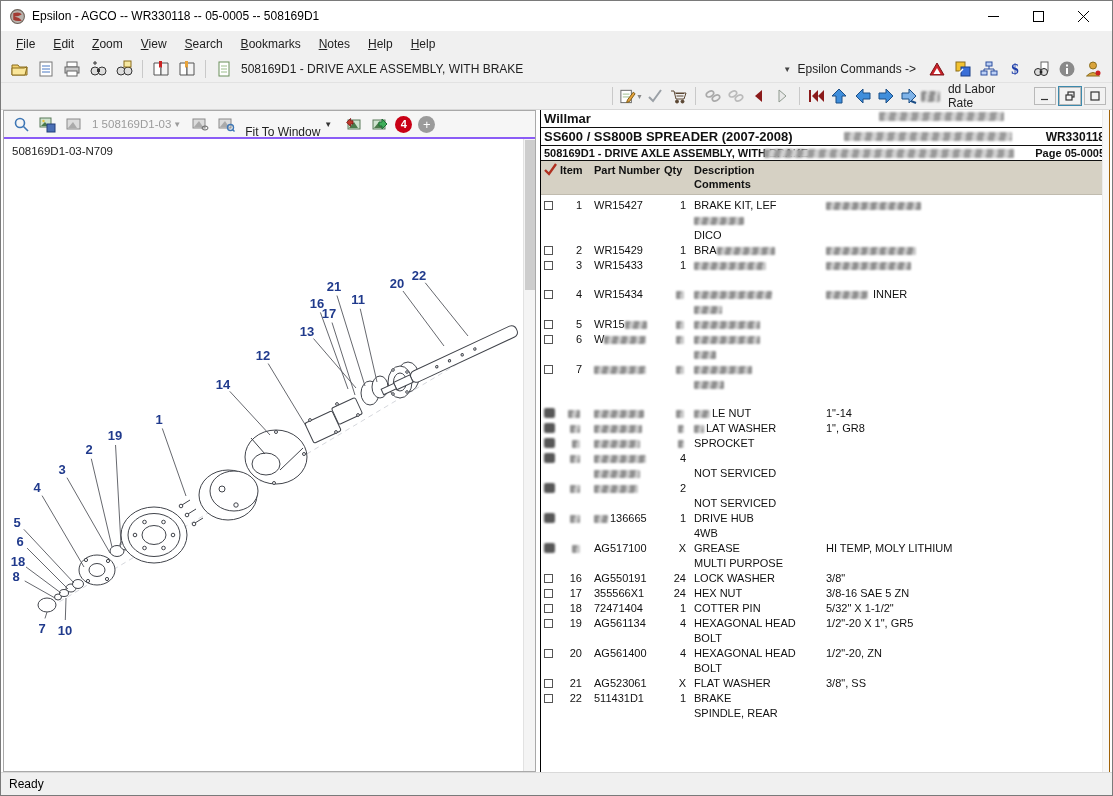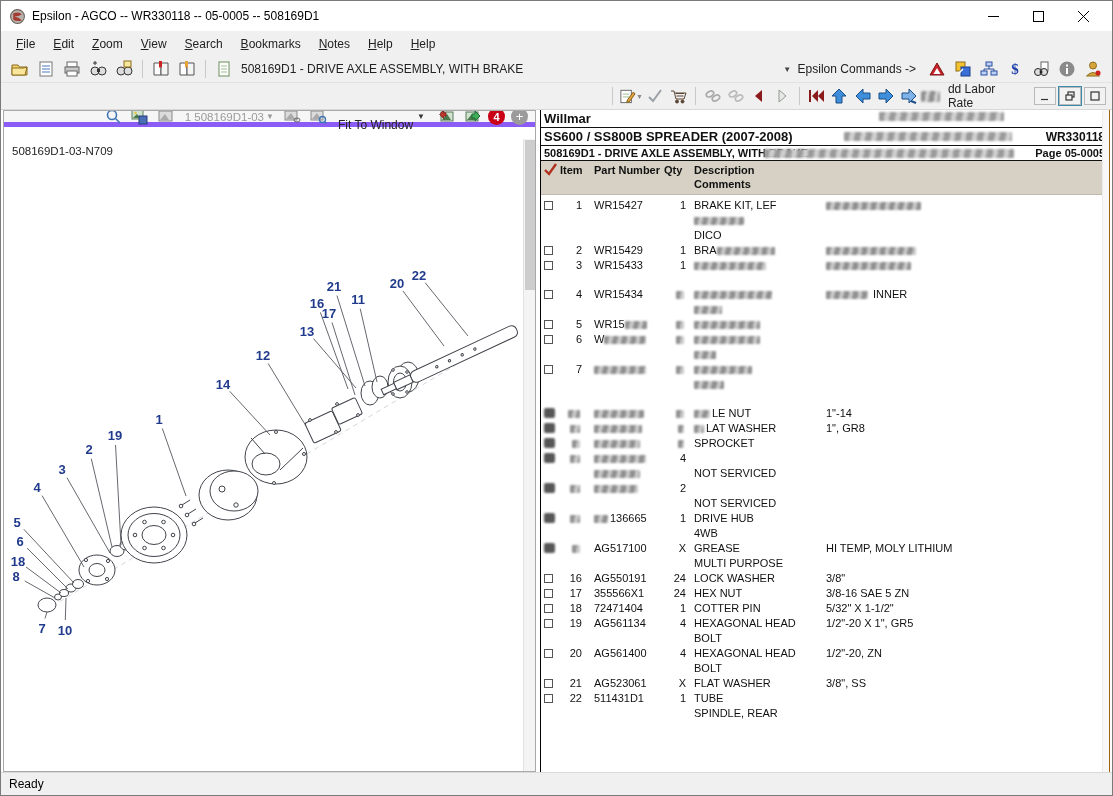--- a/index.html
+++ b/index.html
@@ -38,21 +38,21 @@
   .mdi-btn { width:22px; height:18px; background:#f2f2f2; border:1px solid #b9b9b9; margin-left:3px;
              display:flex; align-items:center; justify-content:center; }
   .mdi-btn.focus { outline:1px solid #3c8aad; }
   .mdi-btn svg { width:10px; height:10px; stroke:#333; fill:none; stroke-width:1.2; }
 
   
   .main { flex:1 1 auto; display:flex; background:#ffffff; padding:0 2px; min-height:0; }
 
   
   .left-pane { width:533px; flex:0 0 auto; border:1px solid #a9a9a9; position:relative; background:#fff; overflow:hidden; }
-  .viewer-toolbar { height:16px; background:#f6f6f6; border-bottom:5px solid #8b5cf6; display:flex; align-items:center; padding:0 4px;justify-content:flex-end; }
+  .viewer-toolbar { height:28px; background:#f6f6f6; border-bottom:2px solid #8b5cf6; display:flex; align-items:center; padding:0 4px; }
   .vicon { width:24px; height:22px; display:inline-flex; align-items:center; justify-content:center; margin:0 1px; }
   .vicon svg { width:17px; height:17px; }
   .page-selector { font-size:11.5px; color:#9b9b9b; margin:0 2px 0 6px; }
   .gcaret { font-size:8px; color:#9b9b9b; margin-right:6px; }
   .zoom-mode { font-size:12px; color:#222; margin:16px 4px 0 6px; }
   .bcaret { font-size:8px; color:#333; margin-right:8px; }
   .badge { width:17px; height:17px; border-radius:50%; background:#c90016; color:#fff; font-size:11px; font-weight:bold;
            display:flex; align-items:center; justify-content:center; margin:0 3px; }
   .plus-circle { width:17px; height:17px; border-radius:50%; background:#9b9b9b; color:#fff; font-size:13px;
            display:flex; align-items:center; justify-content:center; margin:0 3px; }
@@ -920,21 +920,21 @@
               <div class="cb"></div>
             </div>
             <div class="cell c-item">22</div>
             <div class="cell"></div>
             <div class="cell c-part">
               <div>511431D1</div>
             </div>
             <div class="cell c-qty">1</div>
             <div class="cell"></div>
             <div class="cell c-desc">
-              <div>TUBE</div>
+              <div>BRAKE</div>
               <div>SPINDLE, REAR</div>
             </div>
             <div class="cell c-comment"></div>
           </div>
         </div>
 
       <div class="rp-scroll"></div>
     </div>
   </div>
 

